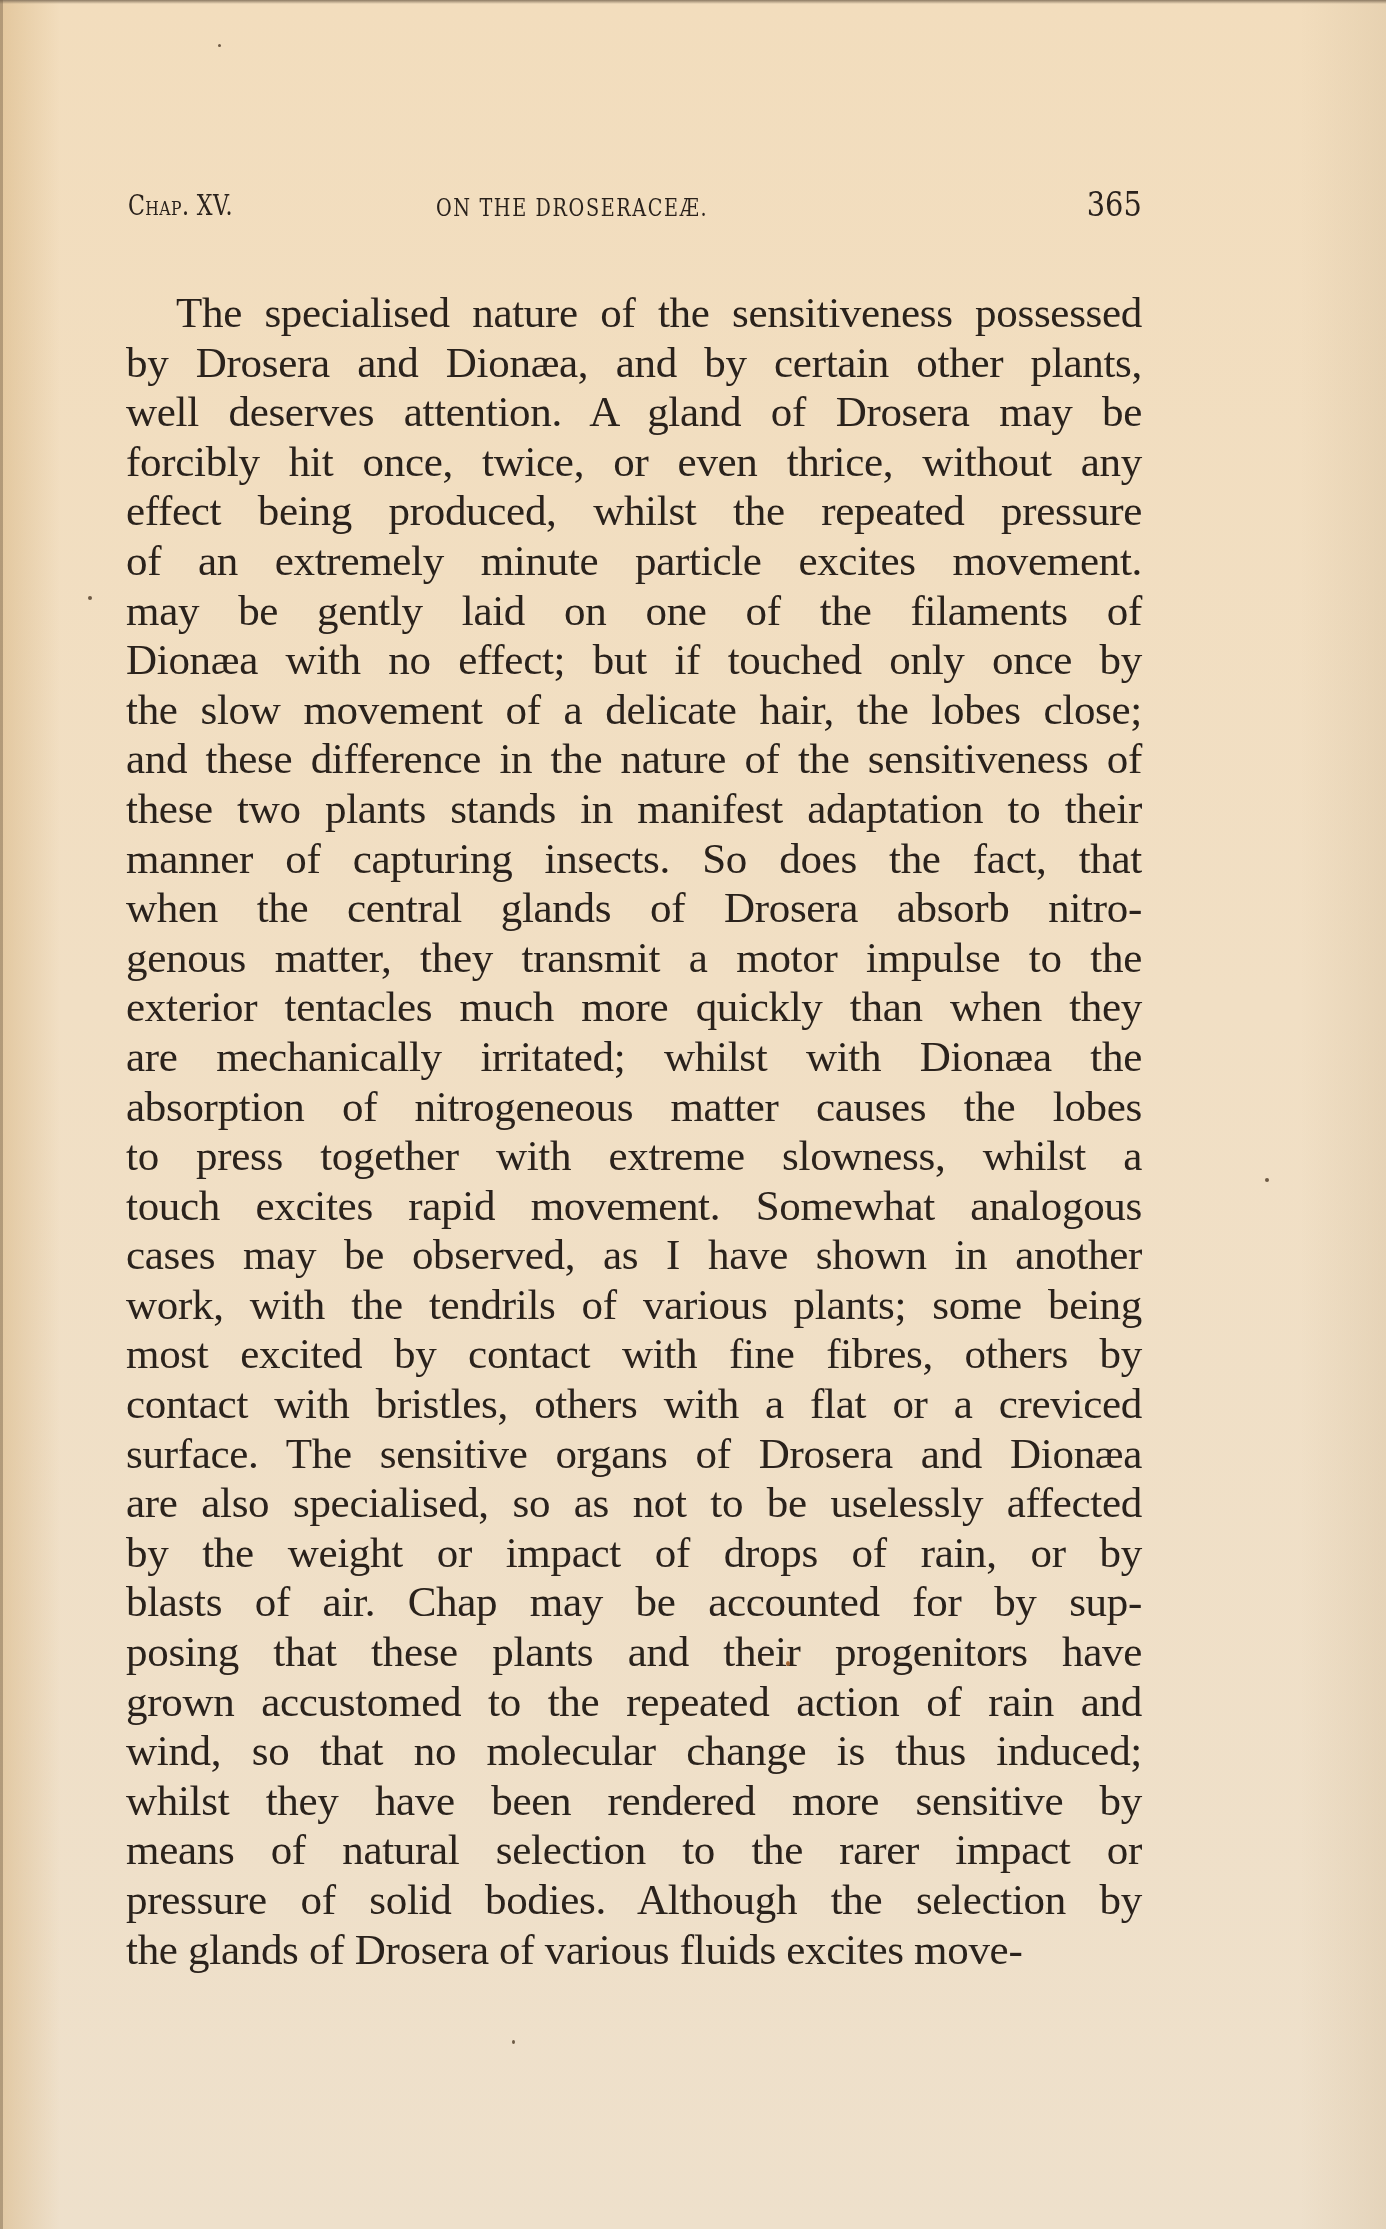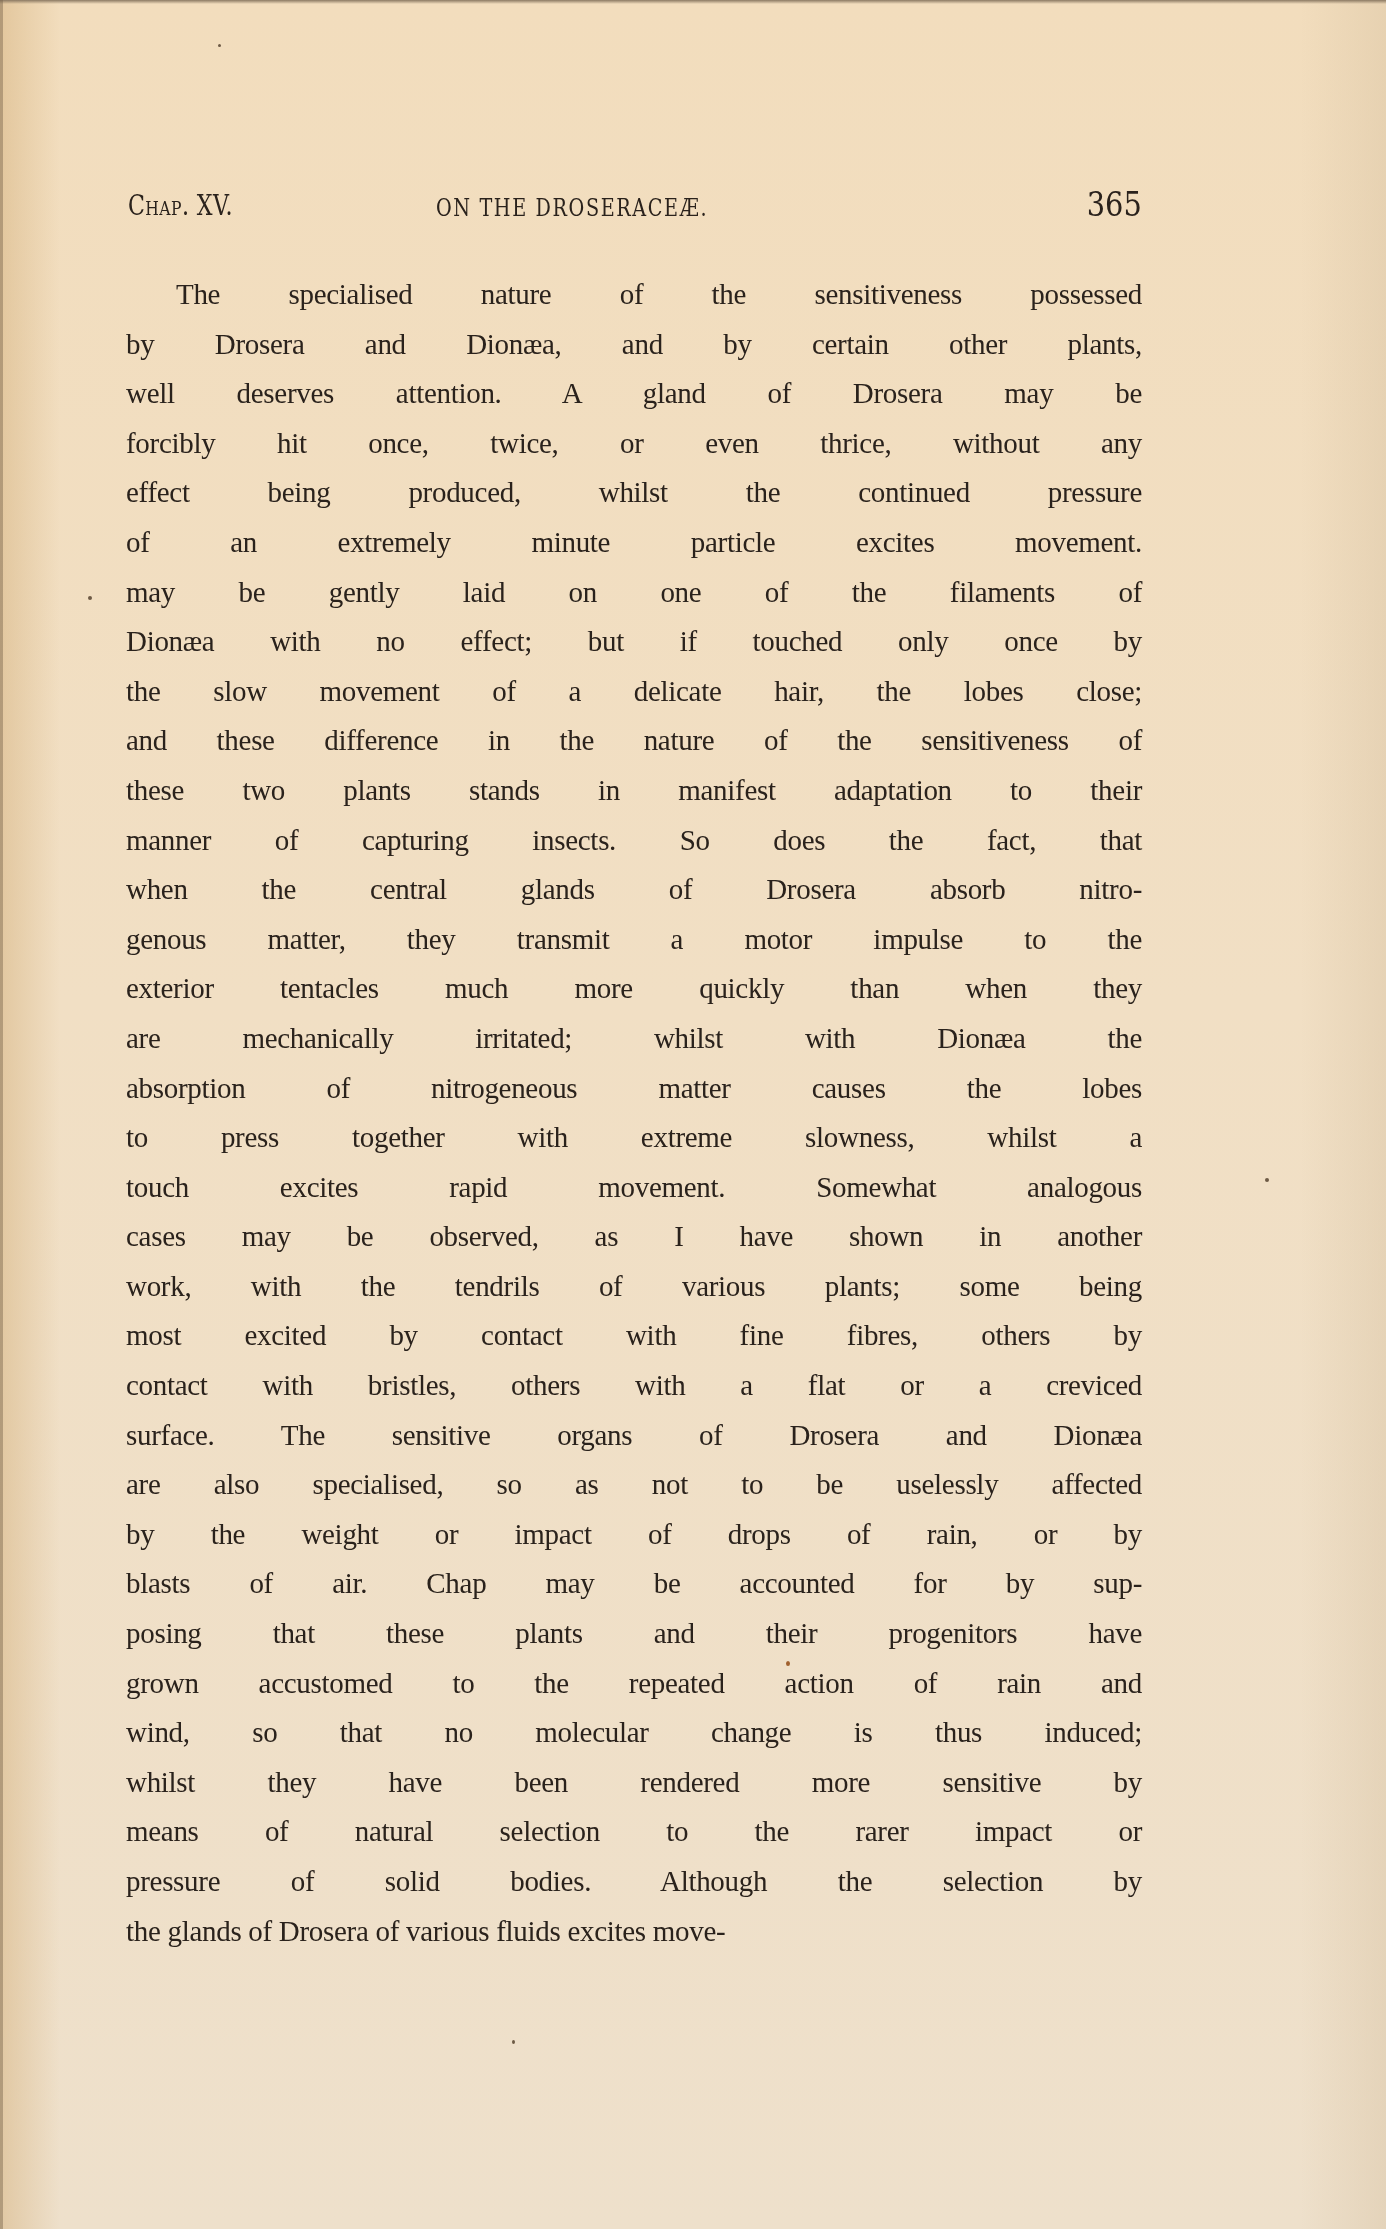--- a/index.html
+++ b/index.html
@@ -64,24 +64,24 @@
       position: absolute;
       right: 0;
       top: 2px;
       font-size: 34px;
       transform: scaleX(0.85);
       transform-origin: right center;
     }
     .body-text {
       position: absolute;
       left: 126px;
-      top: 270px;
+      top: 288px;
       width: 1016px;
       font-family: "Liberation Serif", "DejaVu Serif", serif;
-      font-size: 29px;
+      font-size: 43px;
       color: #2a221c;
     }
     .line {
       display: block;
       height: 49.6px;
       line-height: 49.6px;
       white-space: nowrap;
       text-align: justify;
       text-align-last: justify;
       letter-spacing: -0.3px;
@@ -106,21 +106,21 @@
     <span class="rh-chap">Chap. XV.</span>
     <span class="rh-title">ON THE DROSERACEÆ.</span>
     <span class="rh-page">365</span>
   </div>
 
   <div class="body-text">
     <span class="line indent">The specialised nature of the sensitiveness possessed</span>
     <span class="line">by Drosera and Dionæa, and by certain other plants,</span>
     <span class="line">well deserves attention.  A gland of Drosera may be</span>
     <span class="line">forcibly hit once, twice, or even thrice, without any</span>
-    <span class="line">effect being produced, whilst the continued pressure</span>
+    <span class="line">effect being produced, whilst the repeated pressure</span>
     <span class="line">of an extremely minute particle excites movement.</span>
     <span class="line">may be gently laid on one of the filaments of</span>
     <span class="line">Dionæa with no effect; but if touched only once by</span>
     <span class="line">the slow movement of a delicate hair, the lobes close;</span>
     <span class="line">and these difference in the nature of the sensitiveness of</span>
     <span class="line">these two plants stands in manifest adaptation to their</span>
     <span class="line">manner of capturing insects.  So does the fact, that</span>
     <span class="line">when the central glands of Drosera absorb nitro-</span>
     <span class="line">genous matter, they transmit a motor impulse to the</span>
     <span class="line">exterior tentacles much more quickly than when they</span>

